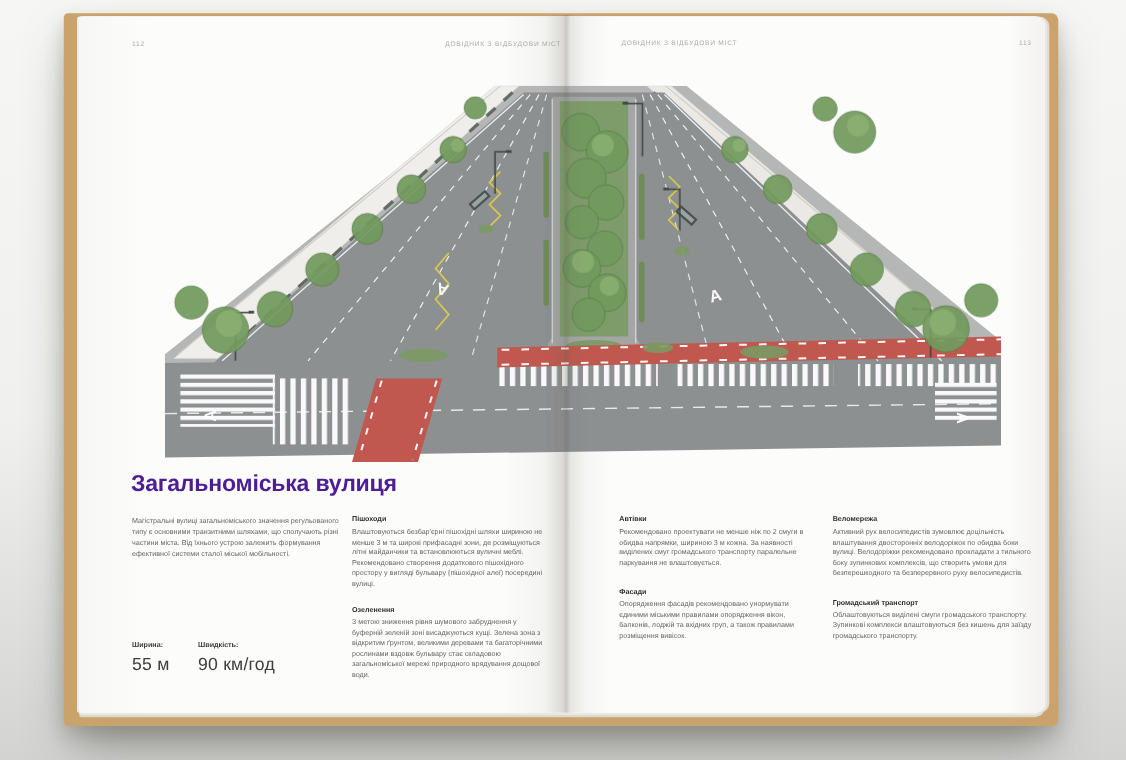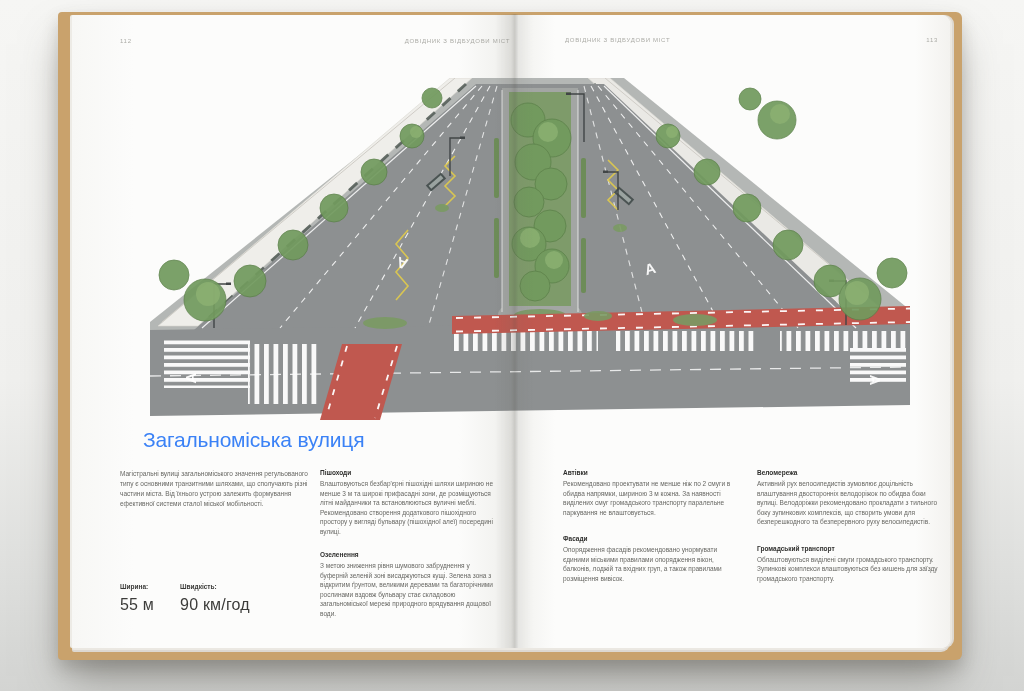--- a/index.html
+++ b/index.html
@@ -35,21 +35,21 @@
   .hdr-left-title { left:378px; top:38px; width:132px; text-align:right; }
   .hdr-right-title{ left:565px; top:37px; }
   .hdr-right-num  { left:916px; top:37px; width:22px; text-align:right; }
 
   
   .illustration { position:absolute; left:150px; top:78px; width:760px; height:342px; z-index:2; }
 
   
   .page-title {
     position:absolute; left:119px; top:428px; z-index:4;
-    font-size:21px; font-weight:400; letter-spacing:-.2px; color:#3b82f6;margin-left:24px;
+    font-size:21px; font-weight:700; letter-spacing:-.2px; color:#4c1d95;
   }
   .intro-col { position:absolute; left:120px; top:469px; width:188px; z-index:4; }
   .intro-col p { font-size:6.5px; line-height:1.52; color:#676763; }
 
   .specs { position:absolute; left:120px; top:583px; display:flex; gap:26px; z-index:4;align-items:flex-end; }
   .spec-label { font-size:6.5px; font-weight:700; color:#3a3a38; margin-bottom:6px; }
   .spec-value { font-size:16px; color:#3c3c3a; letter-spacing:.2px; }
 
   .text-col { position:absolute; z-index:4; }
   .col-mid { left:320px; top:469px; width:176px; }

